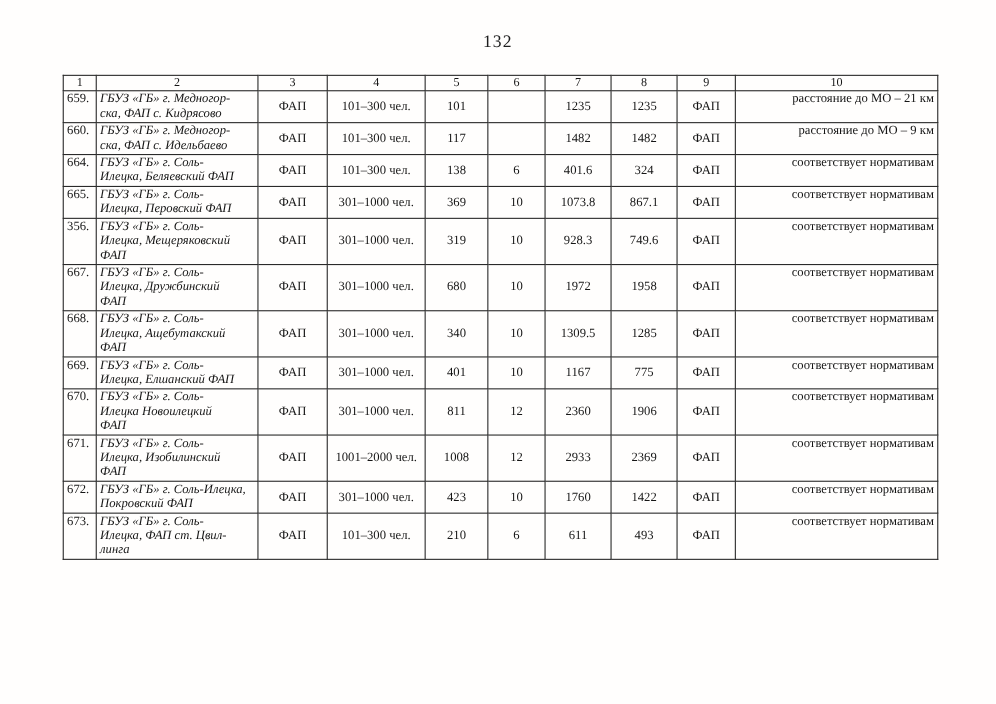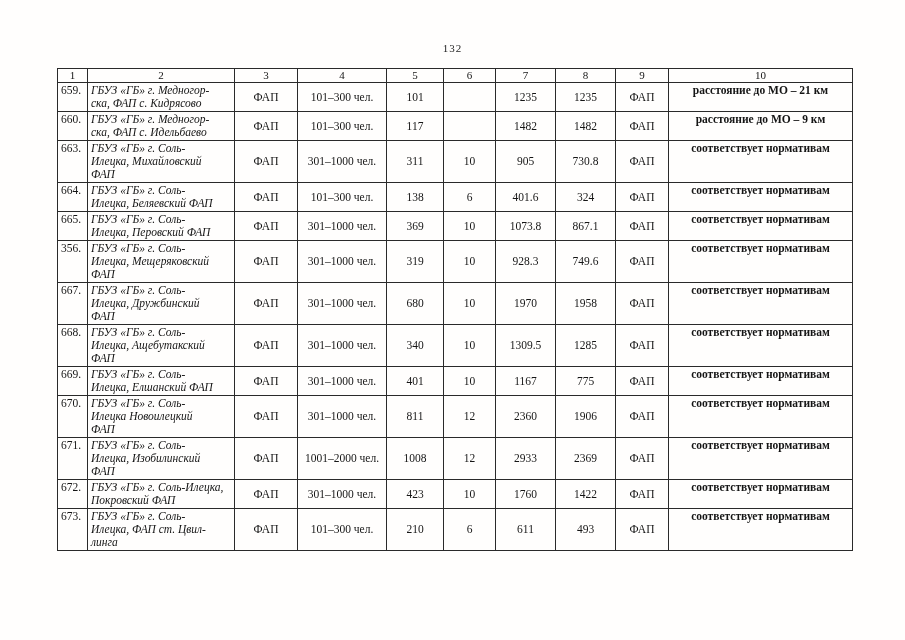--- a/index.html
+++ b/index.html
@@ -13,25 +13,25 @@
     overflow: hidden;
   }
   .page {
     position: relative;
     width: 905px;
     height: 640px;
     background: #fffefd;
   }
   .page-number {
     position: absolute;
-    top: 42px;
+    top: 30px;
     left: 0;
     width: 905px;
     text-align: center;
-    font-size: 11px;
+    font-size: 16px;
     letter-spacing: 1px;
     color: #1e1e1e;
   }
   table.doc-table {
     position: absolute;
     top: 68px;
     left: 57px;
     width: 795px;
     border-collapse: collapse;
     table-layout: fixed;
@@ -69,23 +69,22 @@
   }
   td.c-center {
     text-align: center;
     vertical-align: middle;
   }
   td.c-pop {
     white-space: pre-line;
   }
   td.c-note {
     vertical-align: top;
-    text-align: center;
+    text-align: right;
     padding-left: 4px;
-    font-weight: bold;
   }
   tr.t-row { height: 26px; }
 </style>
 </head>
 <body>
 
 <div class="page">
   <div class="page-number">132</div>
 
   <table class="doc-table">
@@ -136,34 +135,20 @@
           <td class="c-center">ФАП</td>
           <td class="c-center c-pop">101–300 чел.</td>
           <td class="c-center">117</td>
           <td class="c-center"></td>
           <td class="c-center">1482</td>
           <td class="c-center">1482</td>
           <td class="c-center">ФАП</td>
           <td class="c-note">расстояние до МО – 9 км</td>
         </tr>
         <tr class="t-row">
-          <td class="c-num">663.</td>
-          <td class="c-name">ГБУЗ «ГБ» г. Соль-
-Илецка, Михайловский
-ФАП</td>
-          <td class="c-center">ФАП</td>
-          <td class="c-center c-pop">301–1000 чел.</td>
-          <td class="c-center">311</td>
-          <td class="c-center">10</td>
-          <td class="c-center">905</td>
-          <td class="c-center">730.8</td>
-          <td class="c-center">ФАП</td>
-          <td class="c-note">соответствует нормативам</td>
-        </tr>
-        <tr class="t-row">
           <td class="c-num">664.</td>
           <td class="c-name">ГБУЗ «ГБ» г. Соль-
 Илецка, Беляевский ФАП</td>
           <td class="c-center">ФАП</td>
           <td class="c-center c-pop">101–300 чел.</td>
           <td class="c-center">138</td>
           <td class="c-center">6</td>
           <td class="c-center">401.6</td>
           <td class="c-center">324</td>
           <td class="c-center">ФАП</td>
@@ -198,21 +183,21 @@
         </tr>
         <tr class="t-row">
           <td class="c-num">667.</td>
           <td class="c-name">ГБУЗ «ГБ» г. Соль-
 Илецка, Дружбинский
 ФАП</td>
           <td class="c-center">ФАП</td>
           <td class="c-center c-pop">301–1000 чел.</td>
           <td class="c-center">680</td>
           <td class="c-center">10</td>
-          <td class="c-center">1970</td>
+          <td class="c-center">1972</td>
           <td class="c-center">1958</td>
           <td class="c-center">ФАП</td>
           <td class="c-note">соответствует нормативам</td>
         </tr>
         <tr class="t-row">
           <td class="c-num">668.</td>
           <td class="c-name">ГБУЗ «ГБ» г. Соль-
 Илецка, Ащебутакский
 ФАП</td>
           <td class="c-center">ФАП</td>

